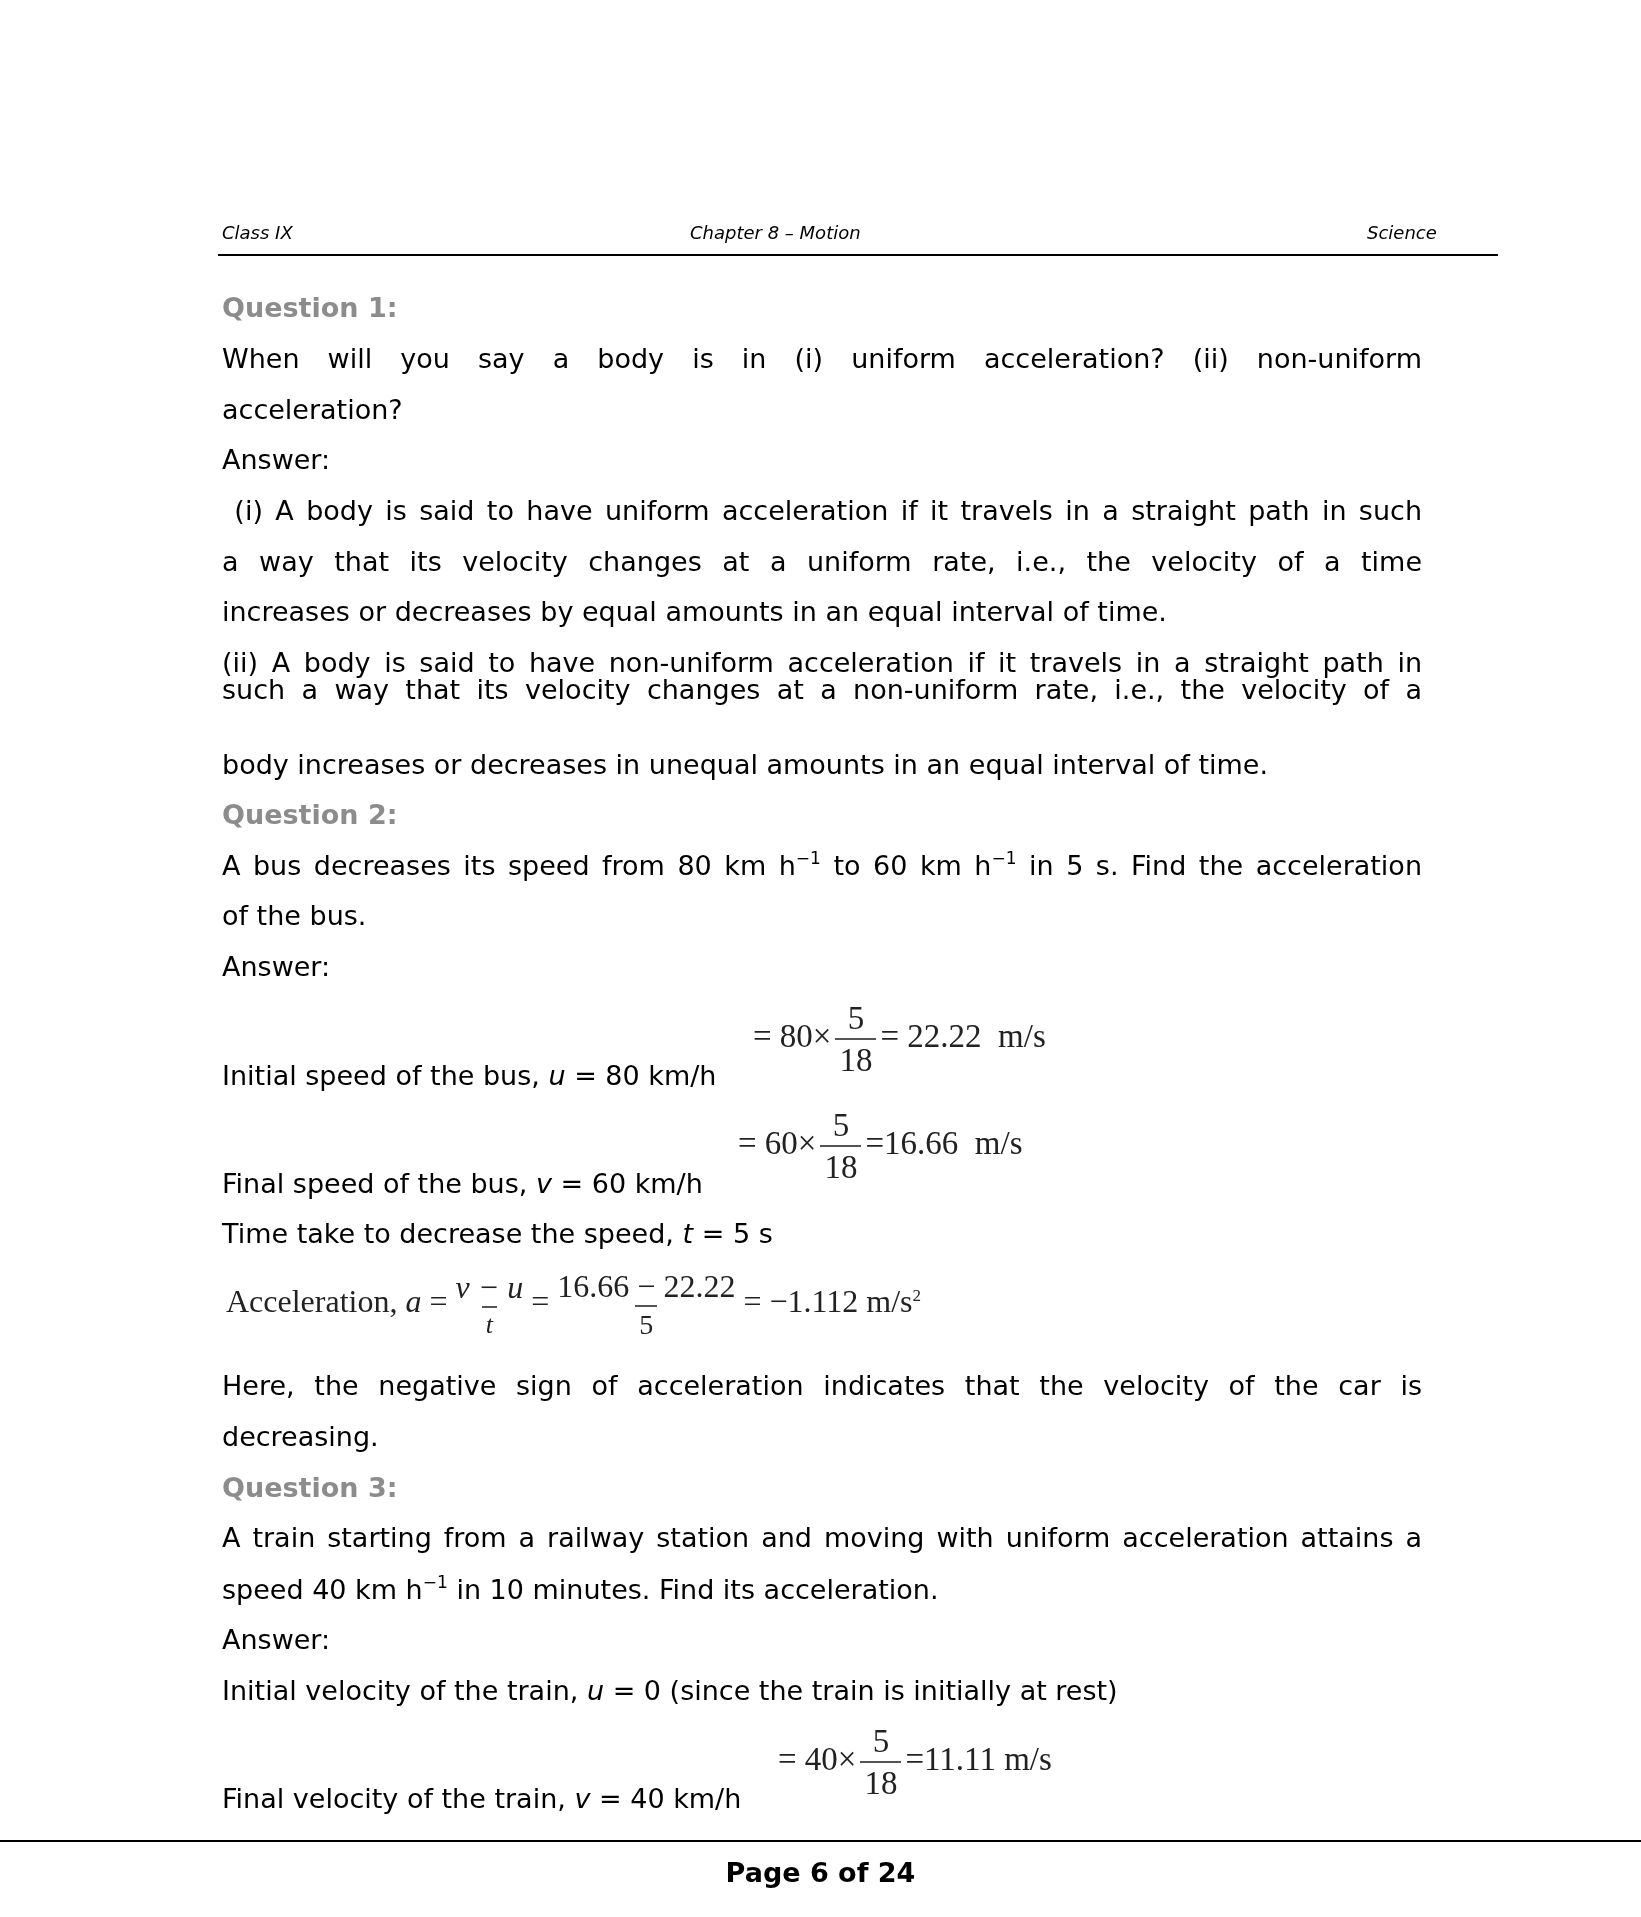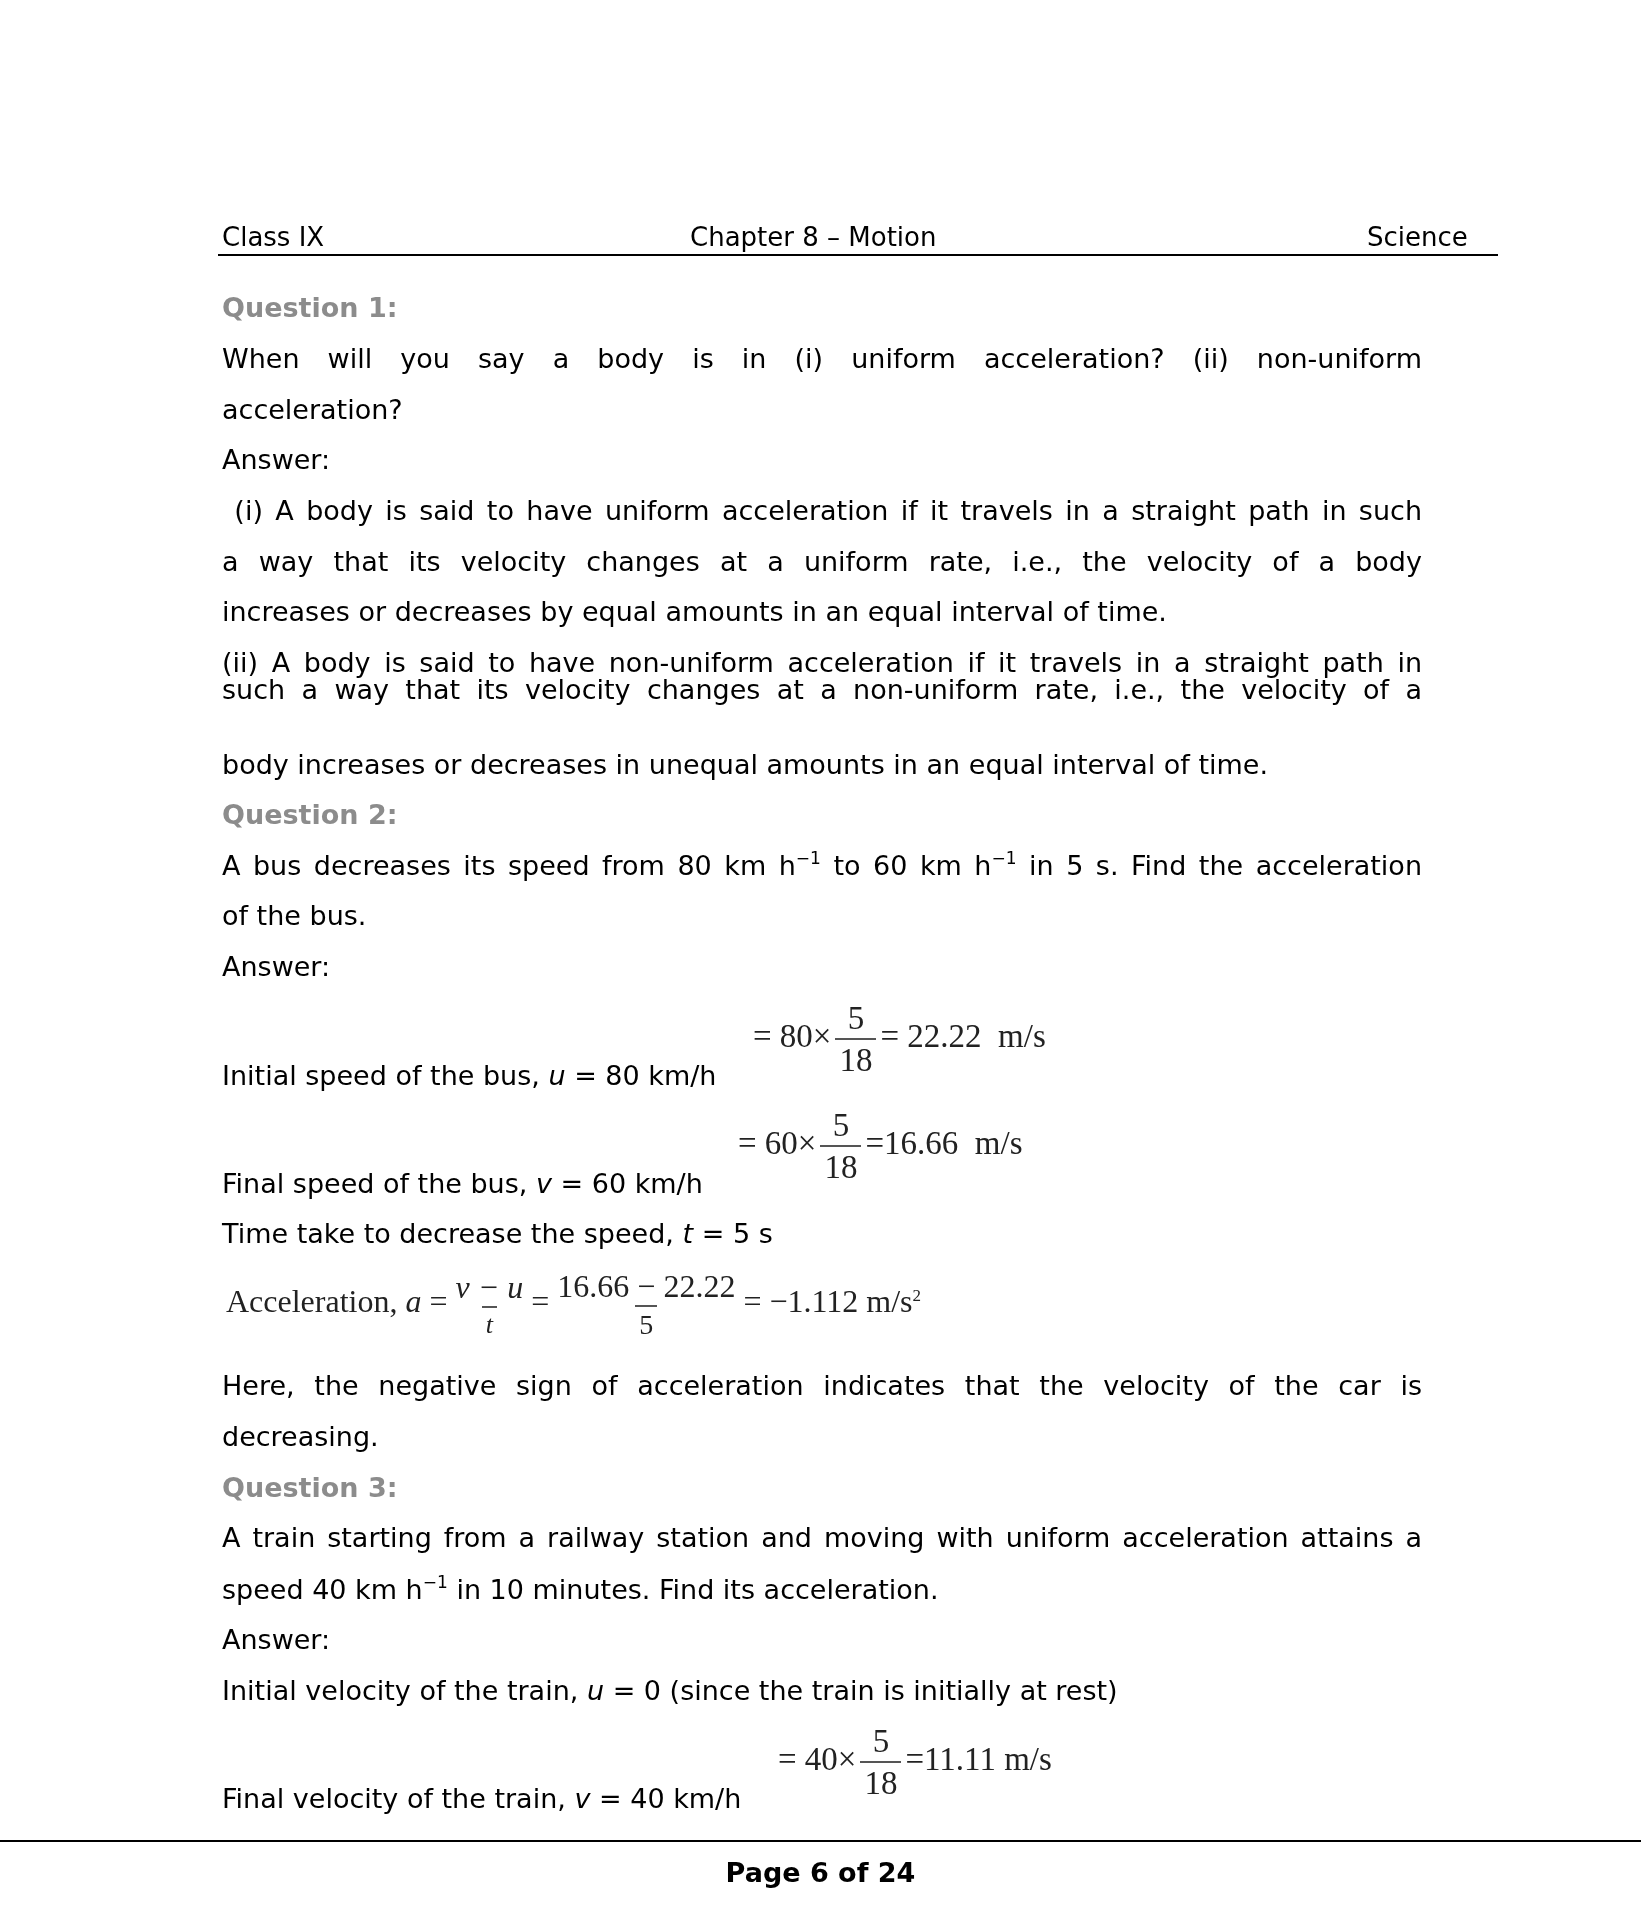--- a/index.html
+++ b/index.html
@@ -1,18 +1,18 @@
 <!DOCTYPE html>
 <html><head>
 <meta charset="utf-8">
 <style>
   html,body{margin:0;padding:0;background:#fff;}
   body{width:1641px;height:1917px;position:relative;overflow:hidden;font-family:"DejaVu Sans",sans-serif;color:#000;}
   .abs{position:absolute;white-space:nowrap;}
-  .hdr{font-size:26px;top:222px;}
+  .hdr{font-size:18px;top:222px;font-style:italic;}
   .hline{position:absolute;left:218px;width:1280px;top:254px;height:0;border-top:2.5px solid #000;}
   .fline{position:absolute;left:0;width:1641px;top:1840px;height:0;border-top:2.5px solid #000;}
   .qlabel{font-size:27px;font-weight:bold;color:#8c8c8c;left:222px;}
   .t{font-size:27px;left:222px;}
   .just{position:absolute;left:222px;width:1200px;font-size:27px;text-align:justify;text-align-last:justify;white-space:normal;}
   .math{font-family:"Liberation Serif","DejaVu Serif",serif;font-size:33px;color:#222;}
   .frac{display:inline-flex;flex-direction:column;align-items:center;vertical-align:middle;margin:0 4px;}
   .frac .num{line-height:1;padding:0 4px 3px;}
   .frac .den{line-height:1;padding:4px 4px 0;border-top:2px solid #555;}
   sup{font-size:17px;vertical-align:11px;line-height:0;}
@@ -25,21 +25,21 @@
 <div class="abs hdr" style="left:222px;">Class IX</div>
 <div class="abs hdr" style="left:690px;">Chapter 8 – Motion</div>
 <div class="abs hdr" style="left:1367px;">Science</div>
 <div class="hline"></div>
 
 <div class="abs qlabel" style="top:292px;">Question 1:</div>
 <div class="just" style="top:343px;">When will you say a body is in (i) uniform acceleration? (ii) non-uniform</div>
 <div class="abs t" style="top:394px;">acceleration?</div>
 <div class="abs t" style="top:444px;">Answer:</div>
 <div class="just" style="top:495px;white-space:pre;"> (i) A body is said to have uniform acceleration if it travels in a straight path in such</div>
-<div class="just" style="top:546px;">a way that its velocity changes at a uniform rate, i.e., the velocity of a body</div>
+<div class="just" style="top:546px;">a way that its velocity changes at a uniform rate, i.e., the velocity of a time</div>
 <div class="abs t" style="top:596px;">increases or decreases by equal amounts in an equal interval of time.</div>
 <div class="just" style="top:647px;">(ii) A body is said to have non-uniform acceleration if it travels in a straight path in</div>
 <div class="just" style="top:674px;">such a way that its velocity changes at a non-uniform rate, i.e., the velocity of a</div>
 <div class="abs t" style="top:749px;">body increases or decreases in unequal amounts in an equal interval of time.</div>
 
 <div class="abs qlabel" style="top:799px;">Question 2:</div>
 <div class="just" style="top:850px;"><span>A bus decreases its speed from 80 km h</span><sup>−1</sup><span> to 60 km h</span><sup>−1</sup><span> in 5 s. Find the acceleration</span></div>
 <div class="abs t" style="top:900px;">of the bus.</div>
 <div class="abs t" style="top:951px;">Answer:</div>
 

